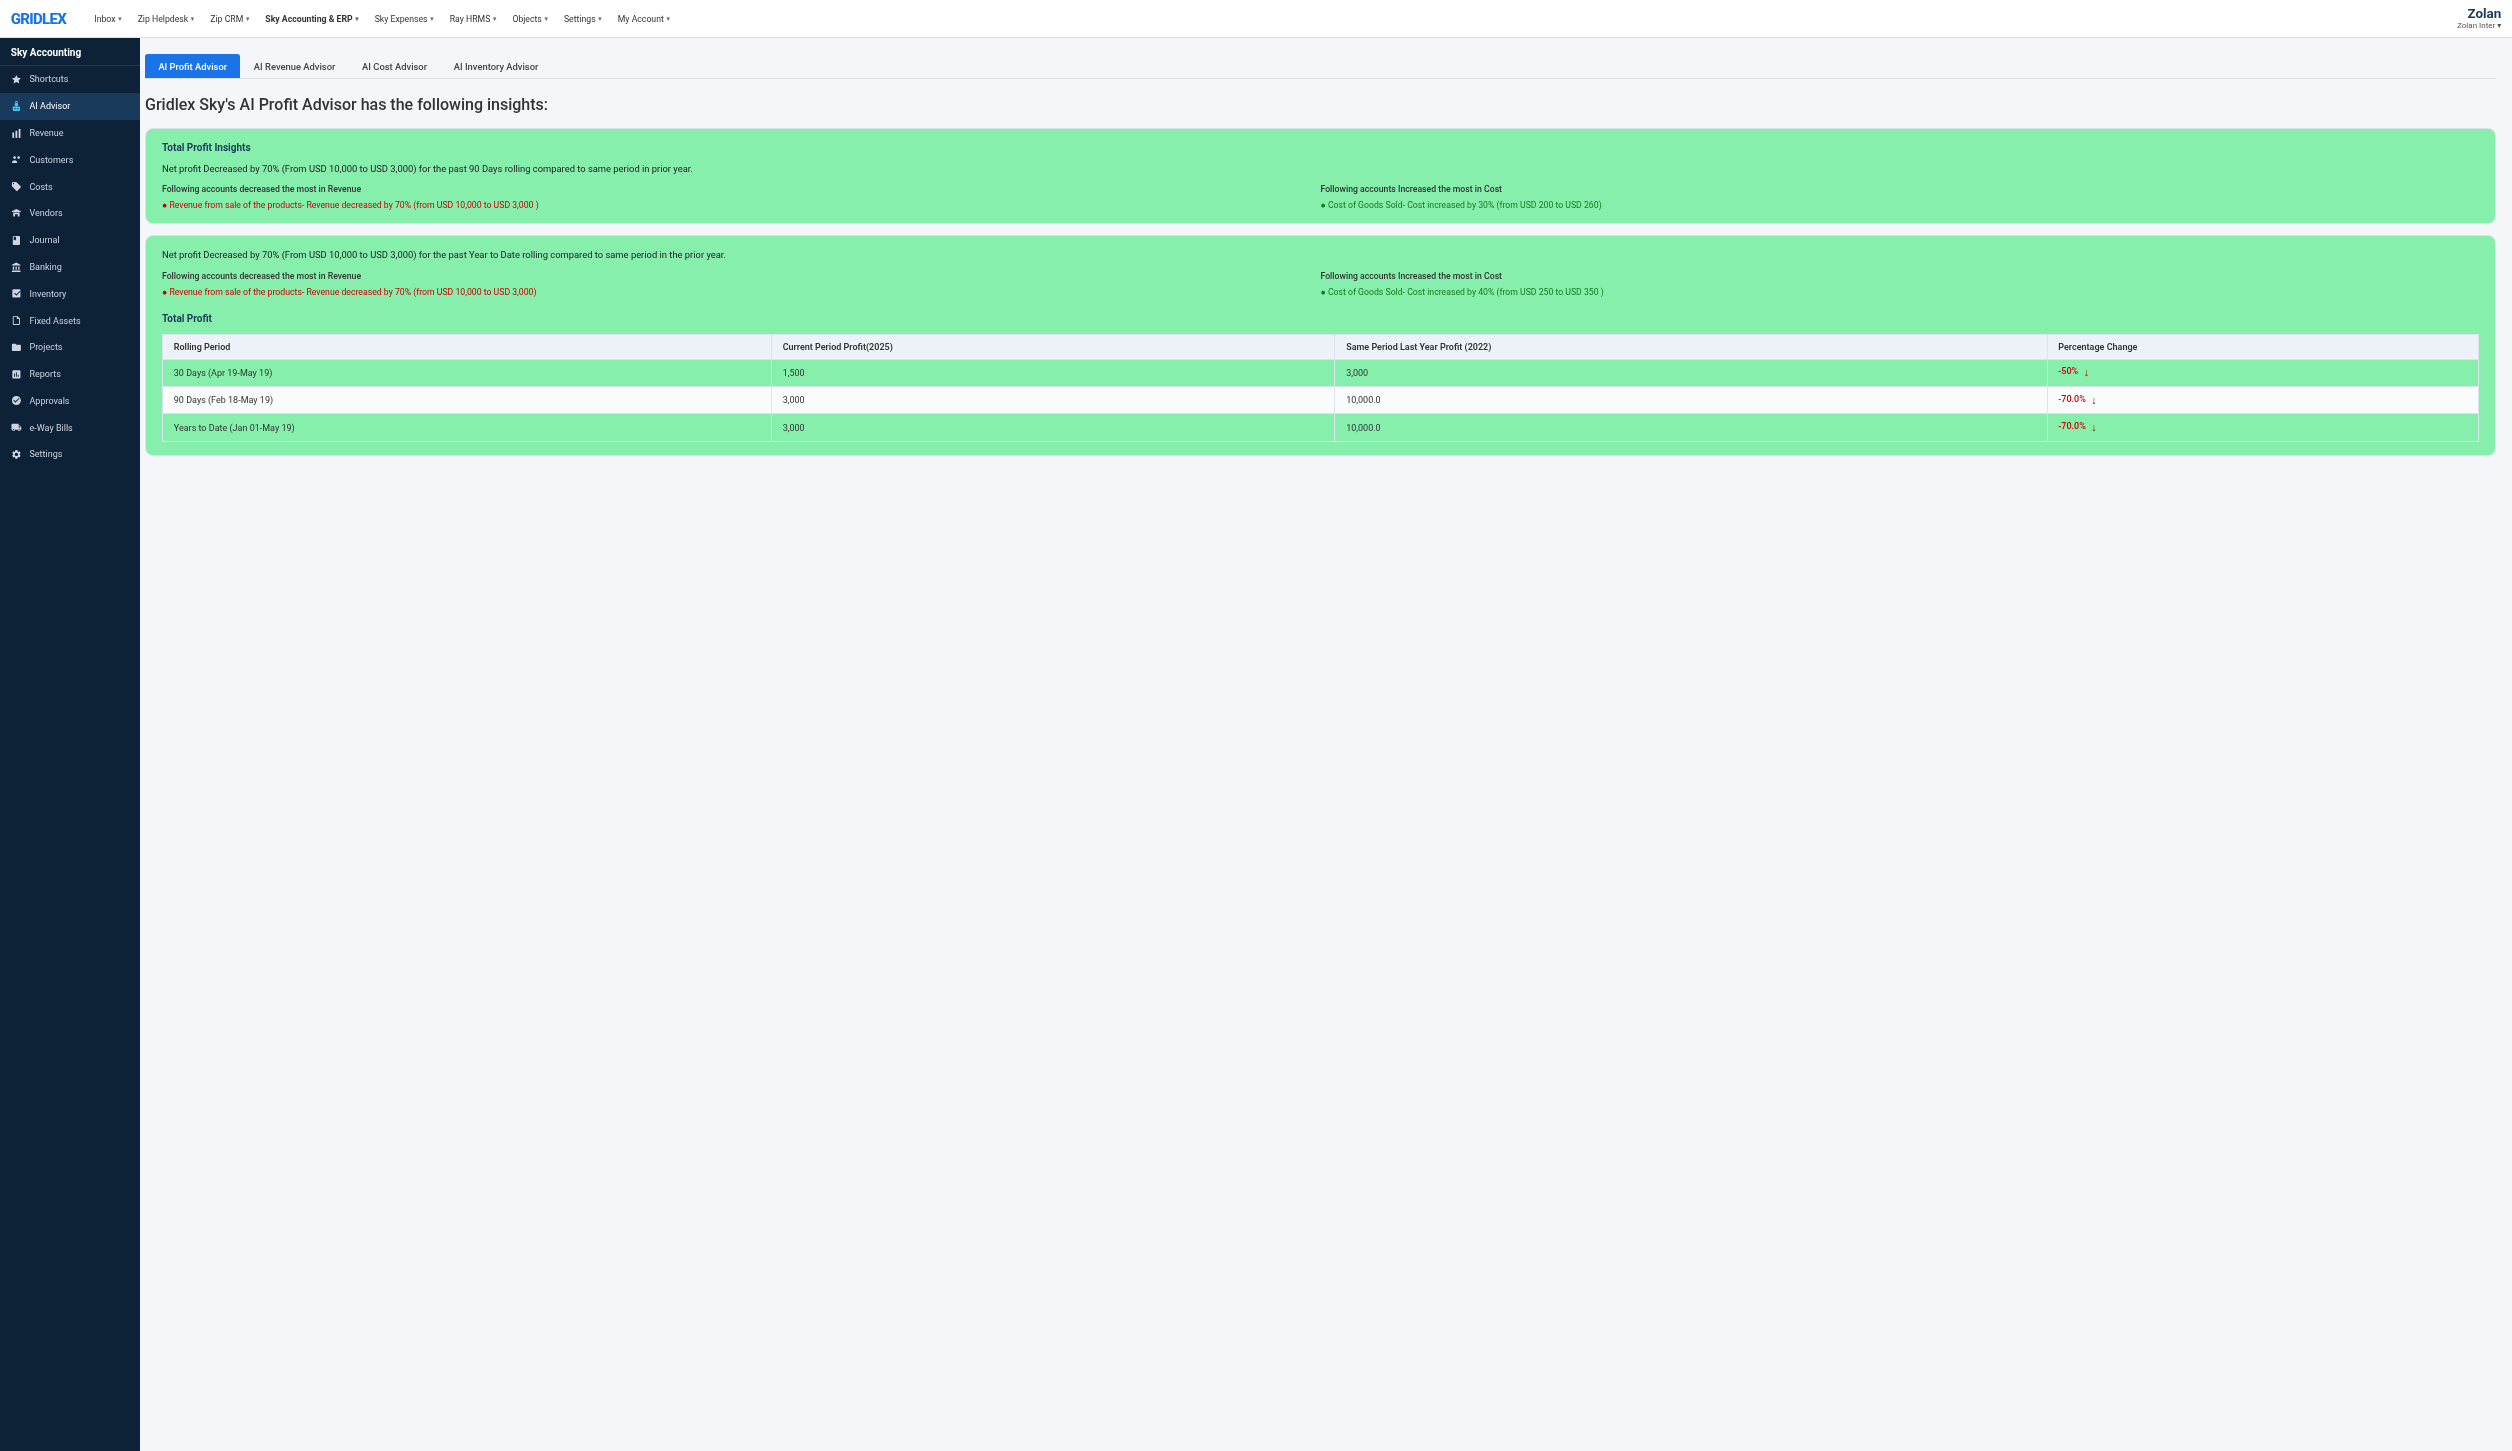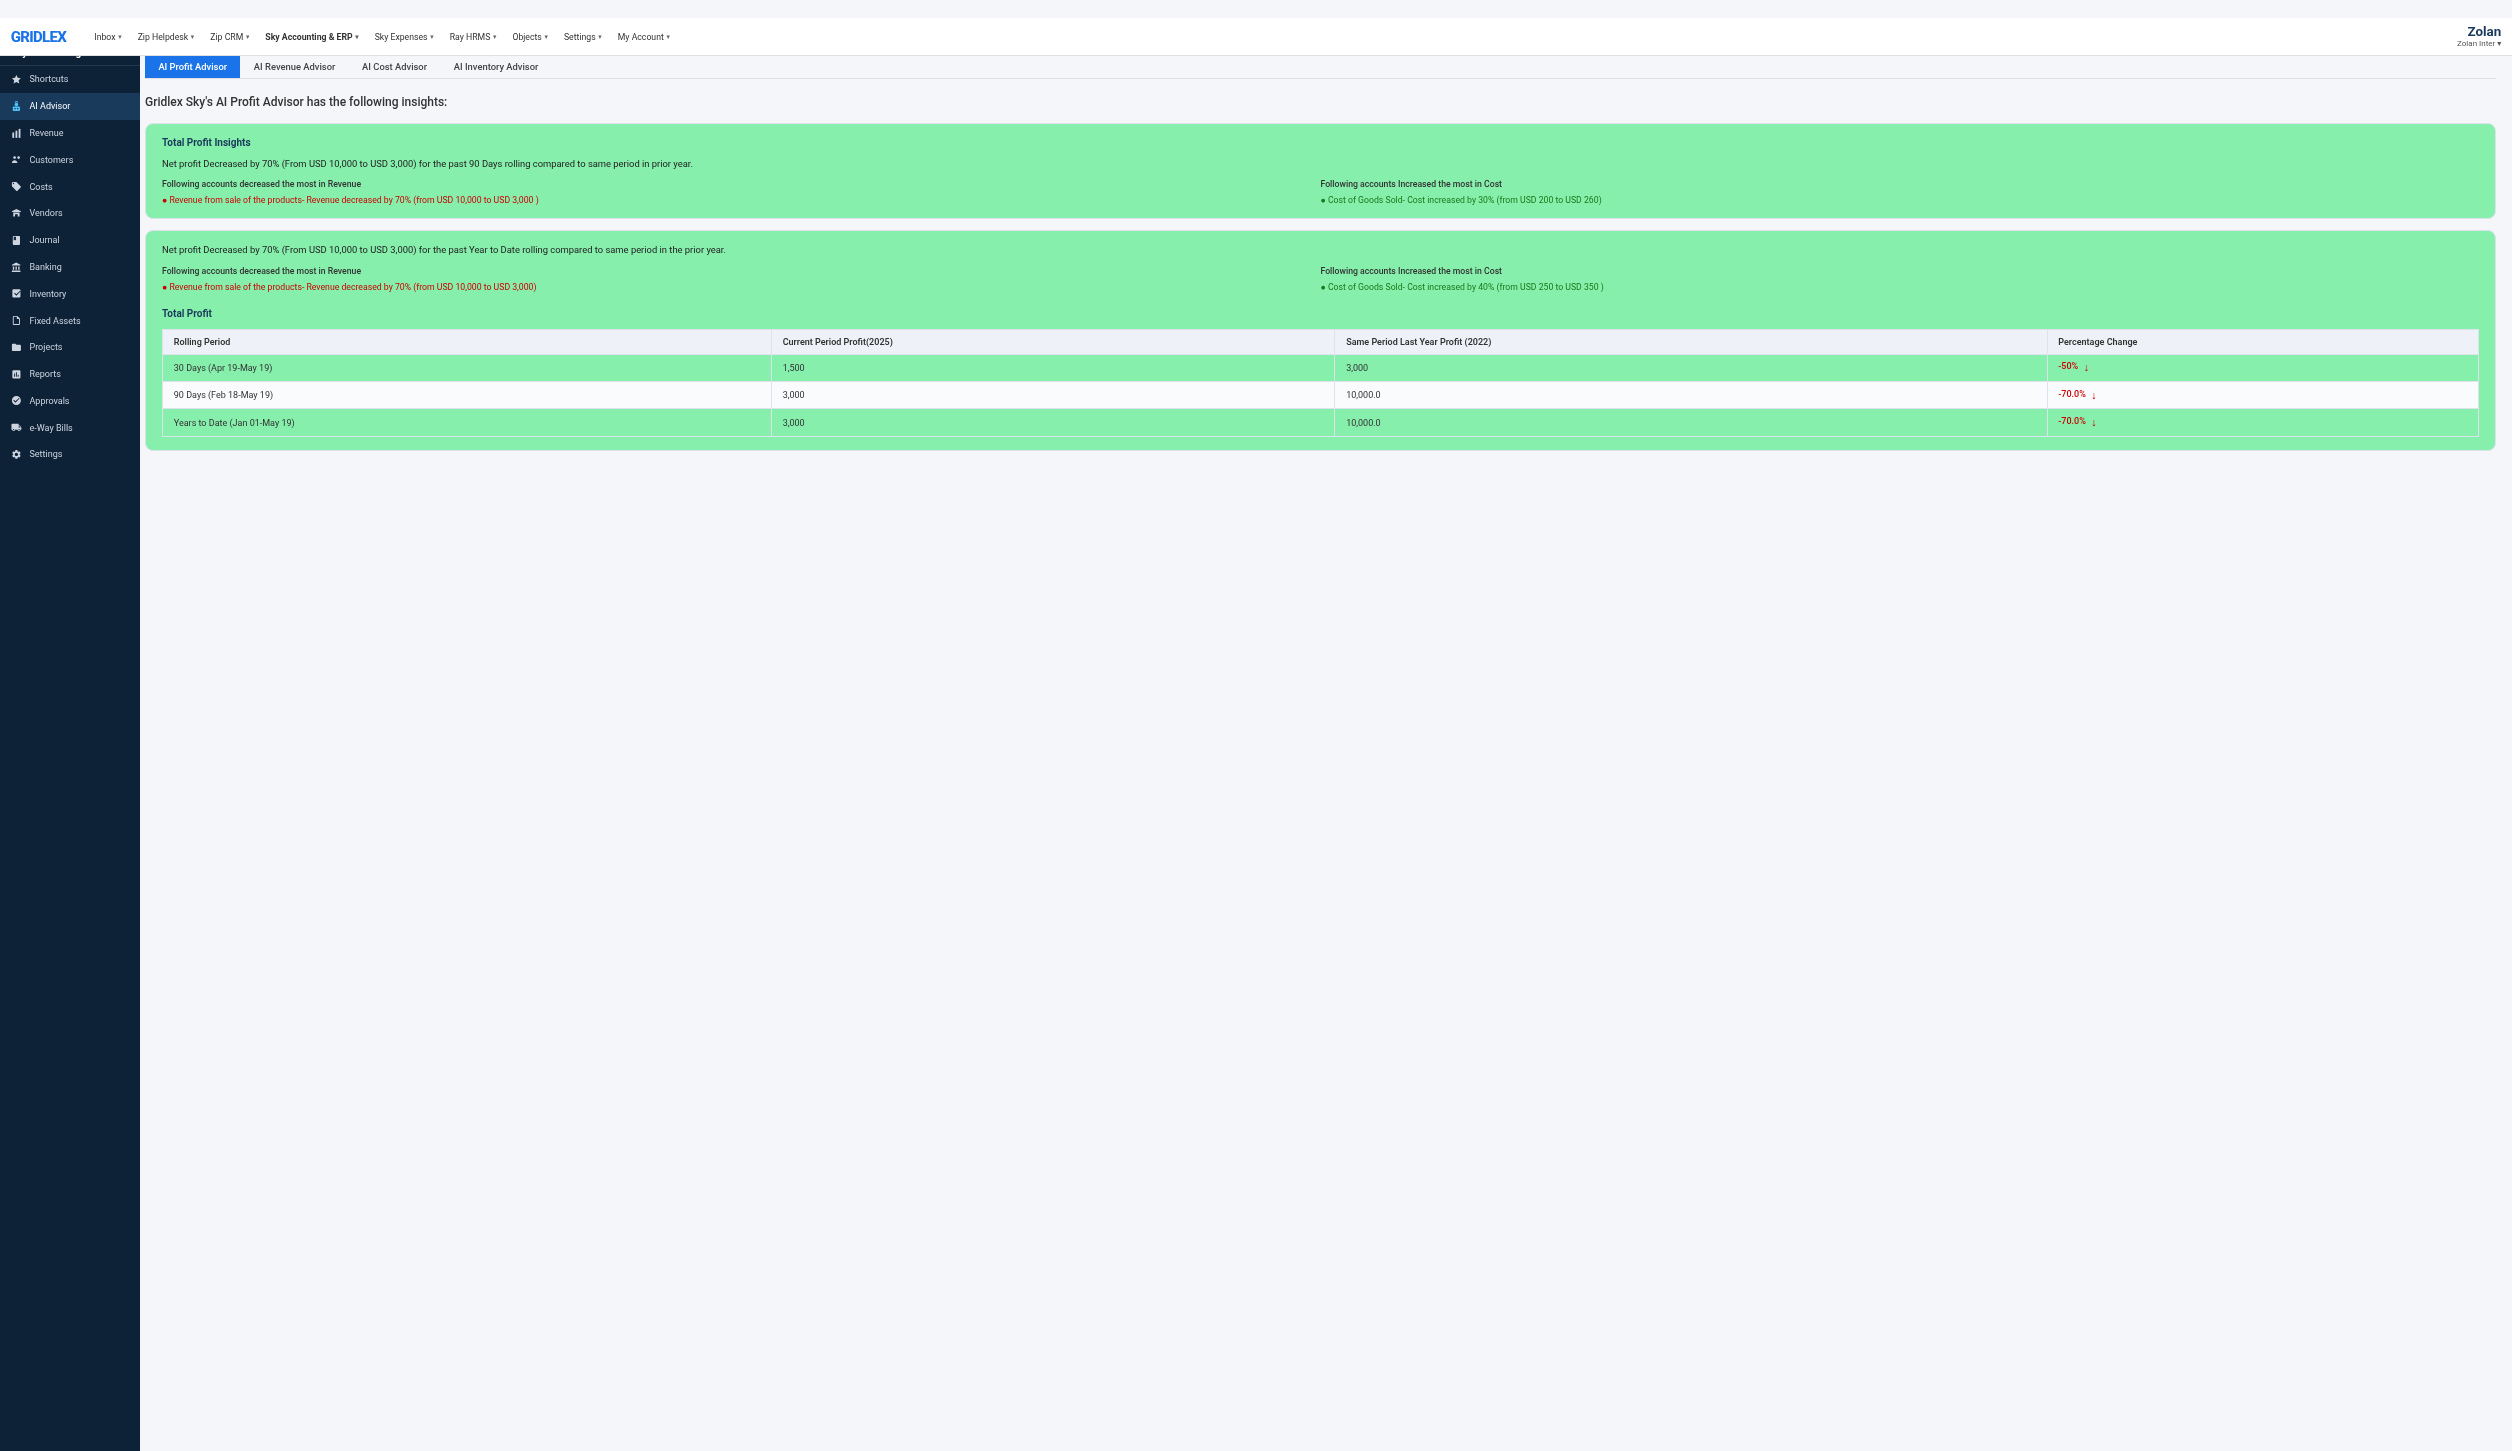--- a/index.html
+++ b/index.html
@@ -1,19 +1,19 @@
 <!DOCTYPE html>
 <html style="font-size:10.8px"><head>
   <meta charset="utf-8">
   <style>
     * { box-sizing: border-box; margin: 0; padding: 0; }
     body { font-family: -apple-system, BlinkMacSystemFont, 'Segoe UI', Roboto, sans-serif; font-size: 9.4px; background: #f5f6fa; color: #222; display: flex; flex-direction: column; min-height: 100vh; }
 
     
-    .top-nav { background: #fff; border-bottom: 0.7px solid #e0e0e0; display: flex; align-items: center; padding: 0 10.8px; height: 38px; position: fixed; top: 18px; left: 0; right: 0; z-index: 100; }
+    .top-nav { background: #fff; border-bottom: 0.7px solid #e0e0e0; display: flex; align-items: center; padding: 0 10.8px; height: 38px; position: fixed; top: 0; left: 0; right: 0; z-index: 100; }
     .logo { font-size: 15px; font-weight: 800; color: #003366; margin-right: 21.5px; letter-spacing: -0.7px; }
     .logo span { color: #1a73e8; }
     .nav-items { display: flex; align-items: center; gap: 2.7px; flex: 1; }
     .nav-item { display: flex; align-items: center; gap: 2.7px; padding: 4px 6.7px; font-size: 8.7px; color: #333; cursor: pointer; white-space: nowrap; font-weight: 400; border-radius: 2.7px; }
     .nav-item.active { font-weight: 600; }
     .nav-item .chevron { font-size: 6.7px; color: #666; }
     .nav-user { display: flex; flex-direction: column; align-items: flex-end; margin-left: auto; }
     .nav-user-name { font-size: 13.4px; font-weight: 700; color: #1a3a5c; line-height: 1.1; }
     .nav-user-sub { font-size: 8px; color: #555; display: flex; align-items: center; gap: 2.7px; cursor: pointer; }
 
@@ -29,21 +29,21 @@
 
     
     .main { margin-left: 129px; flex: 1; padding: 16px; }
 
     
     .tabs { display: flex; gap: 0; margin-bottom: 16px; border-bottom: 1.3px solid #e0e0e0; }
     .tab { padding: 6.7px 13.4px; font-size: 9.4px; cursor: pointer; border-radius: 2.7px 2.7px 0 0; color: #444; font-weight: 500; }
     .tab.active { background: #1a73e8; color: #fff; }
 
     
-    .page-intro { font-size: 12px; color: #333; margin-bottom: 13.4px; font-weight: 500; }
+    .page-intro { font-size: 16px; color: #333; margin-bottom: 13.4px; font-weight: 500; }
 
     
     .insight-card { background: #86efac; border: 0.7px solid #dde3ec; border-radius: 8px; padding: 13.4px 16px; margin-bottom: 10.8px; }
     .insight-card-title { font-size: 10px; font-weight: 700; color: #1a3a5c; margin-bottom: 9.4px; }
     .insight-main-text { font-size: 9.4px; color: #222; margin-bottom: 10.8px; }
     .insight-columns { display: flex; gap: 0; }
     .insight-col { flex: 1; }
     .insight-col-title { font-size: 8.7px; color: #333; font-weight: 500; margin-bottom: 5.4px; }
     .insight-bullet { font-size: 8.7px; }
     .insight-bullet.red { color: #cc0000; }

